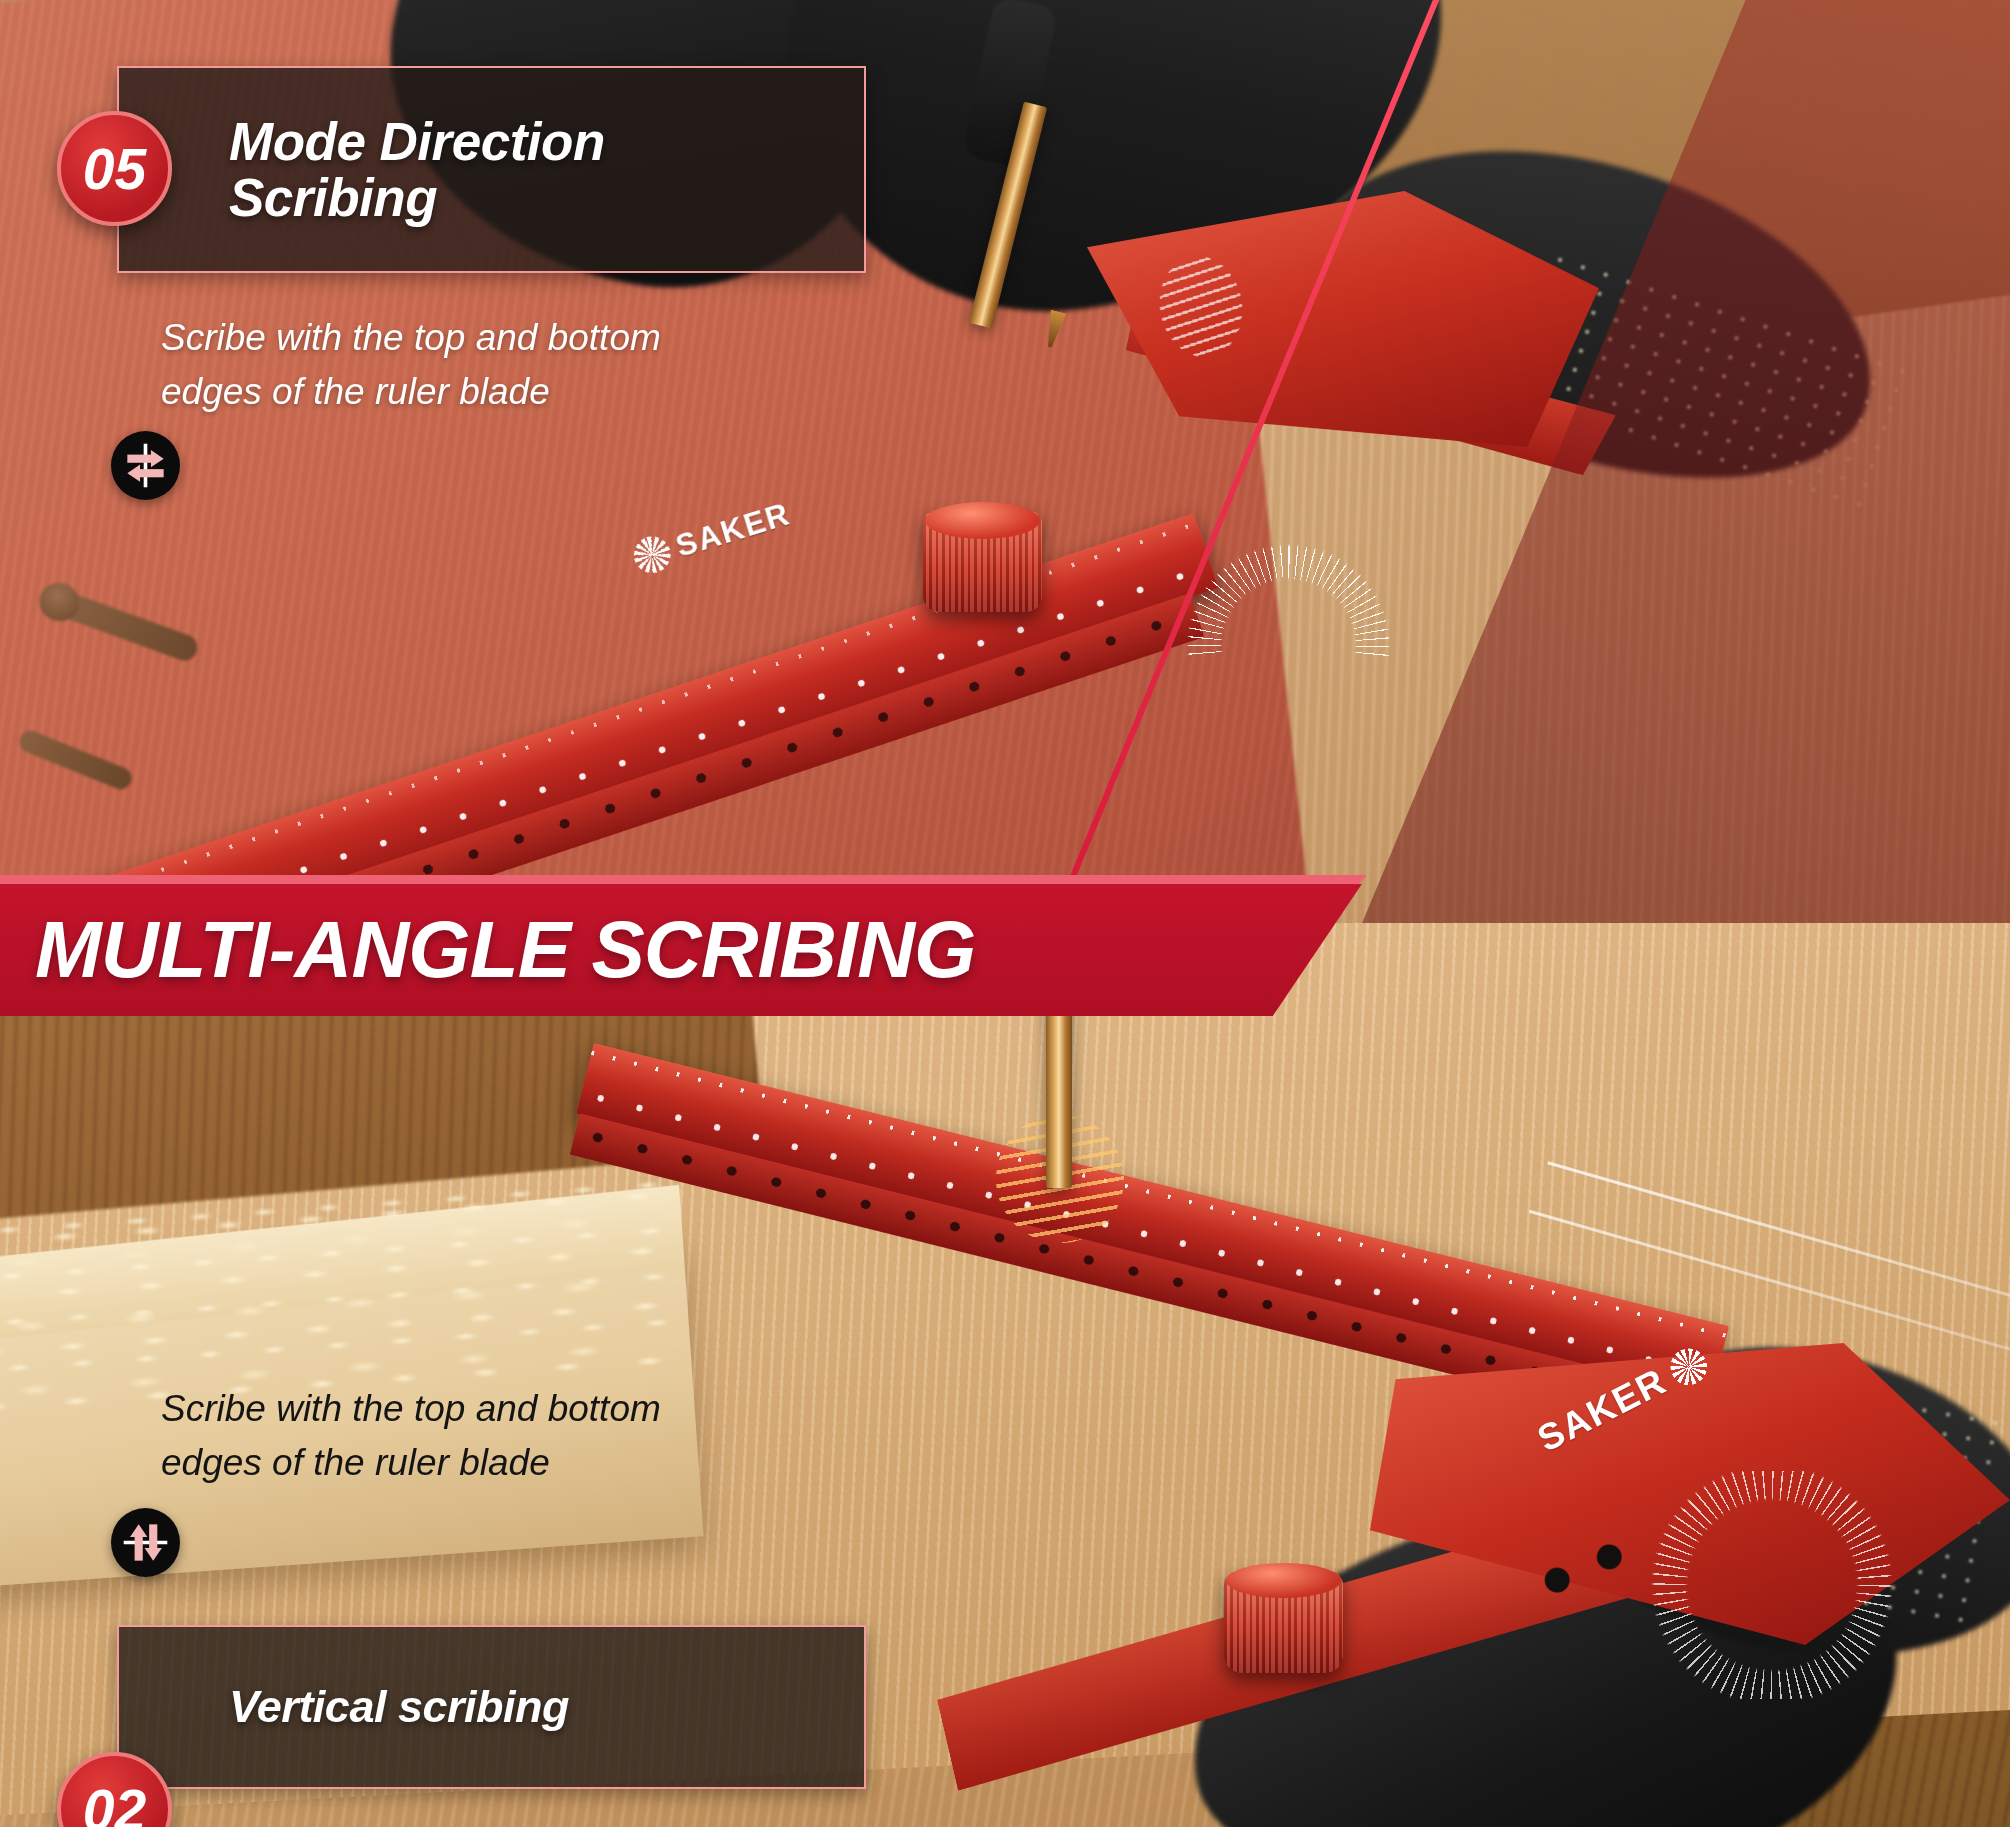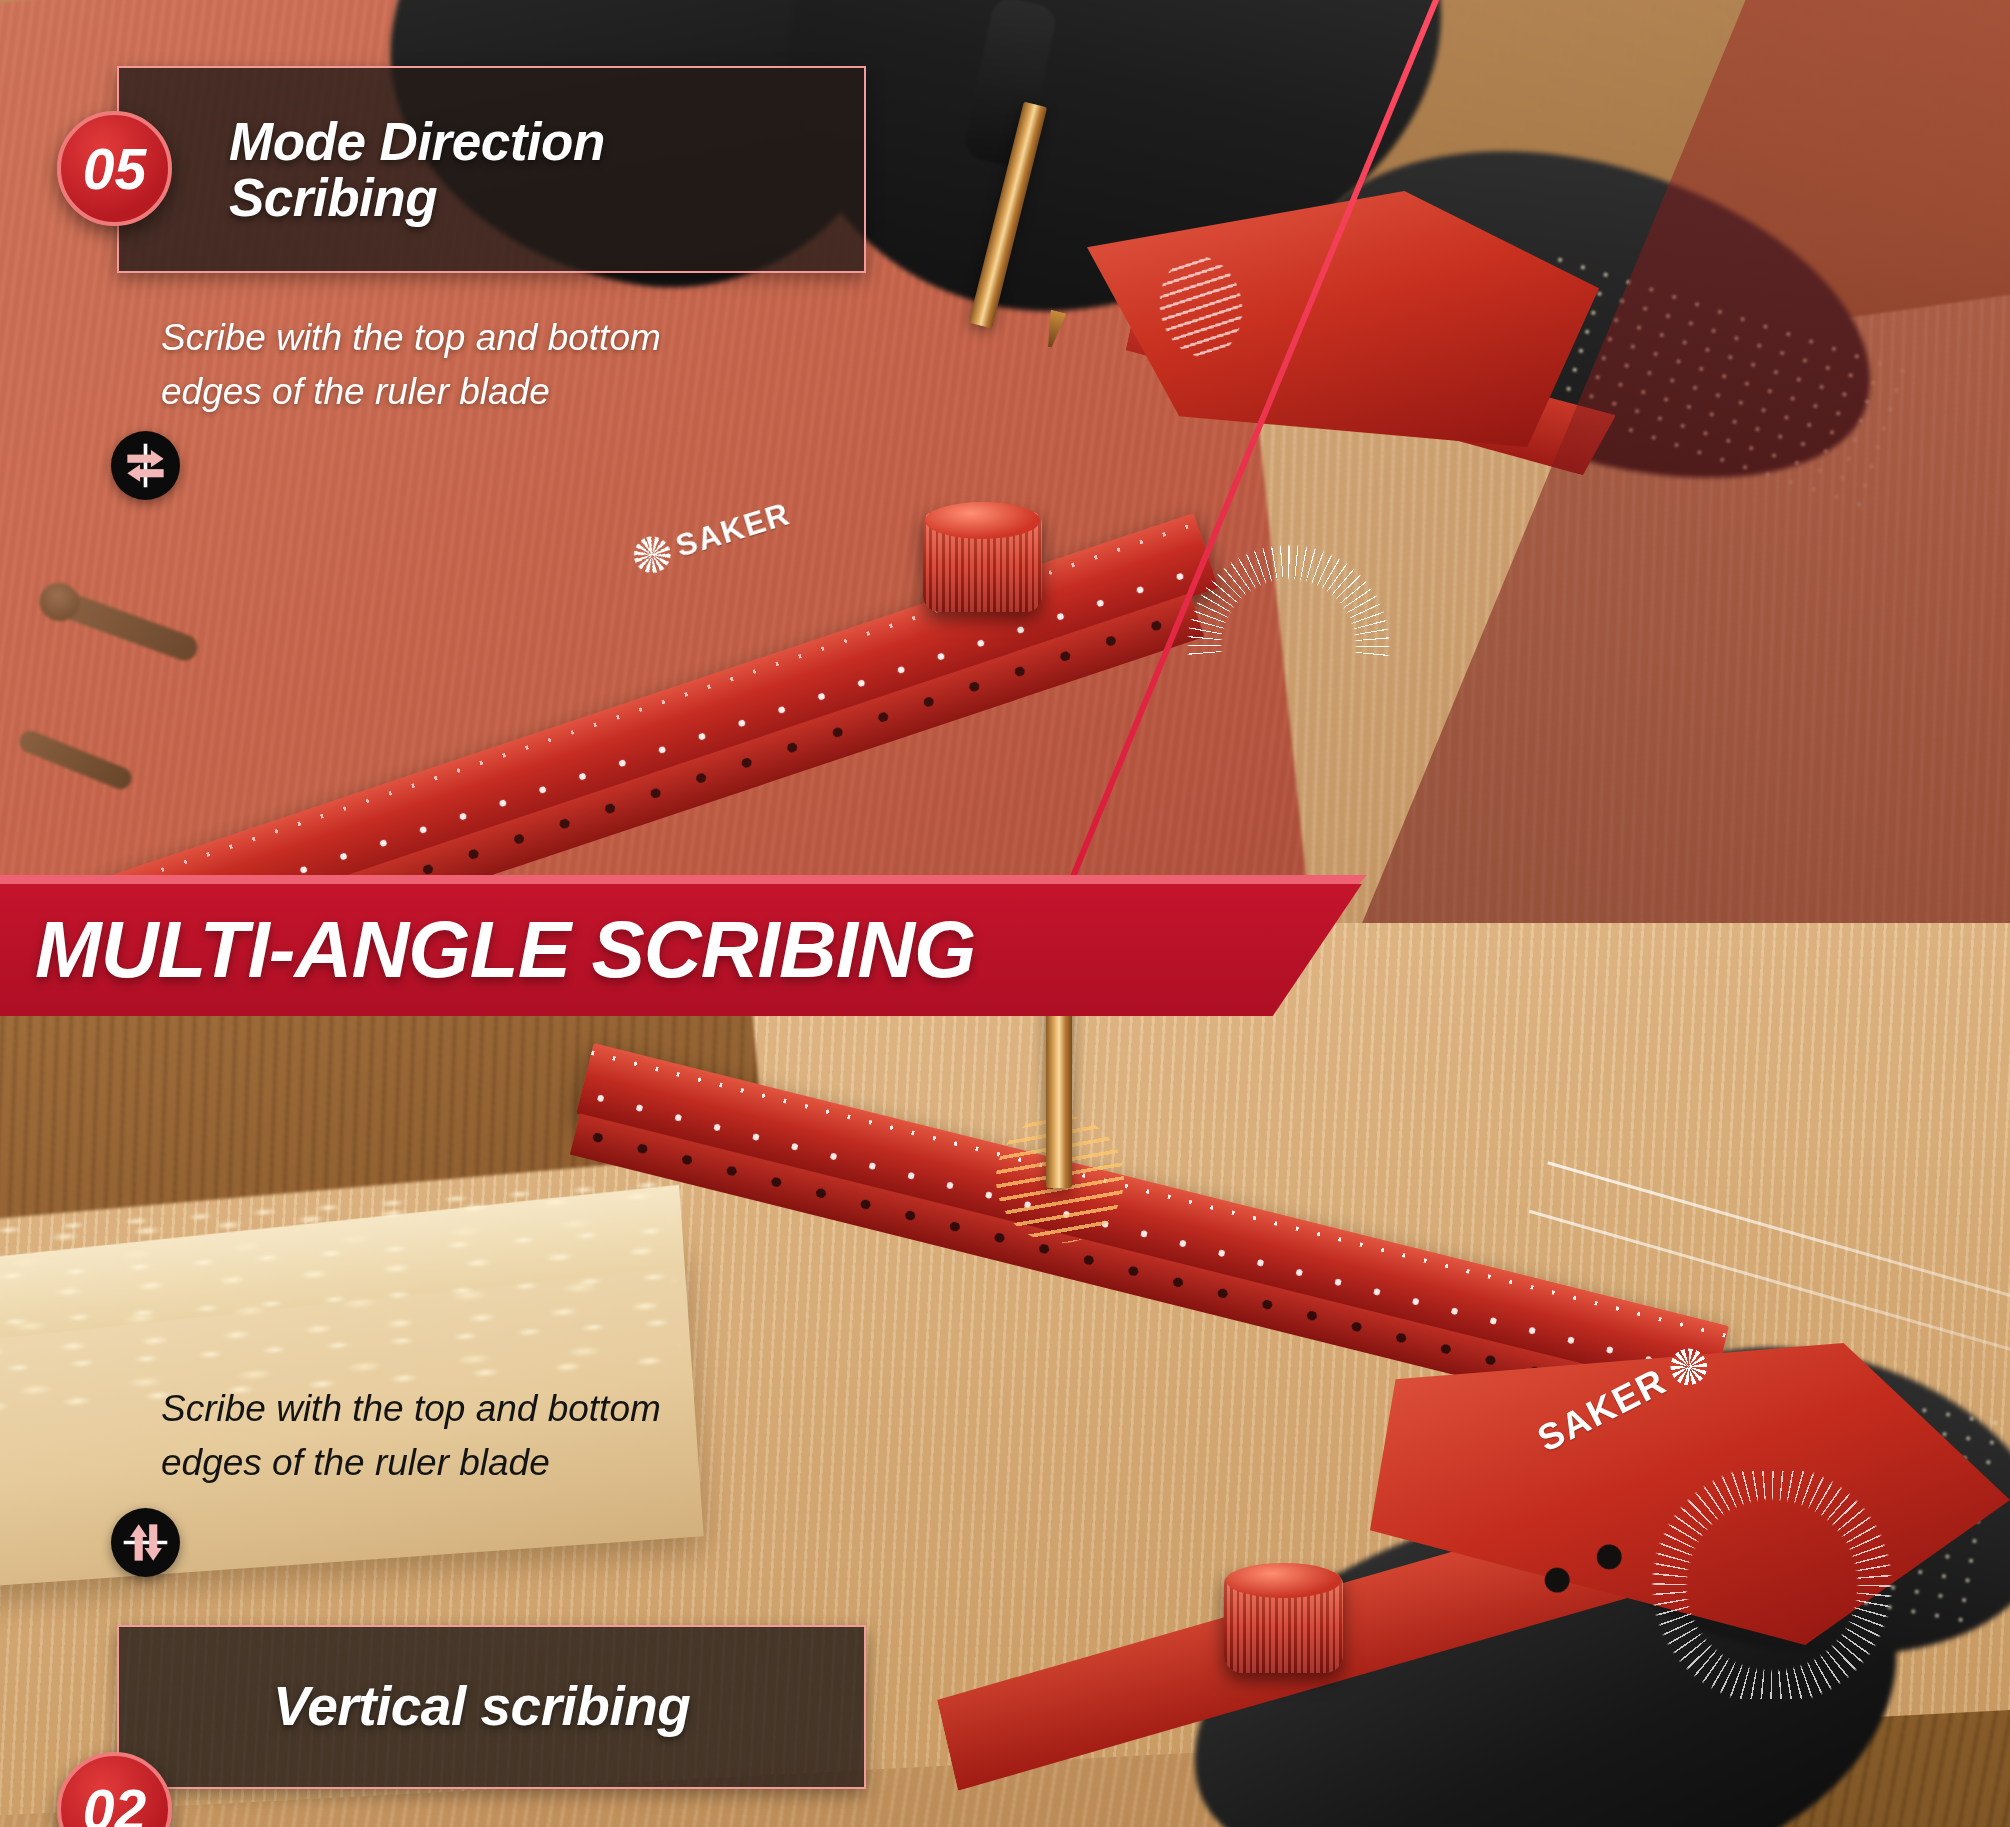--- a/index.html
+++ b/index.html
@@ -436,21 +436,21 @@
   }
   .label-box-1 { left:117px; top:66px; width:749px; height:207px; }
   .label-box-2 { left:117px; top:1625px; width:749px; height:164px; }
 
   .label-title {
     color:#fff; font-weight:900; font-style:italic;
     font-size:53px; line-height:1.04; letter-spacing:-0.5px;
     text-shadow:0 2.7px 7.3px rgba(0,0,0,.5);
     font-family:"Liberation Sans", sans-serif;
   }
-  .label-box-2 .label-title { font-size:55px;margin-left:44px; }
+  .label-box-2 .label-title { font-size:45px; }
 
   .badge {
     position:absolute; width:115px; height:115px; border-radius:50%;
     background:radial-gradient(circle at 38% 30%, #e23a3a, #b81a22 70%);
     border:4.6px solid #ef7a7a;
     display:flex; align-items:center; justify-content:center;
     color:#fff; font-weight:900; font-style:italic; font-size:57px;
     box-shadow:0 7.3px 18.3px rgba(0,0,0,.45);
     font-family:"Liberation Sans", sans-serif;
   }

